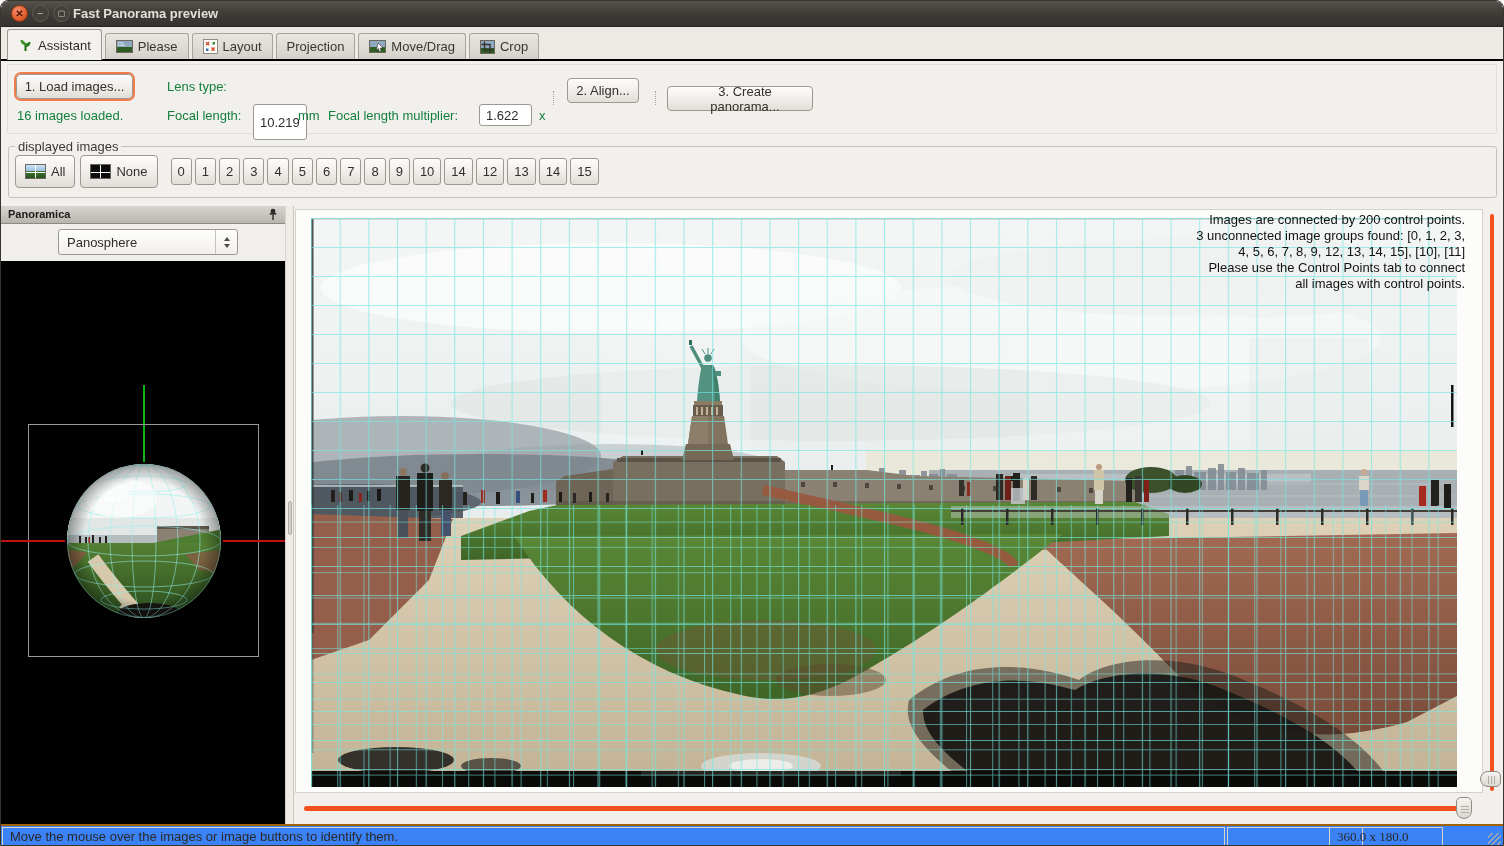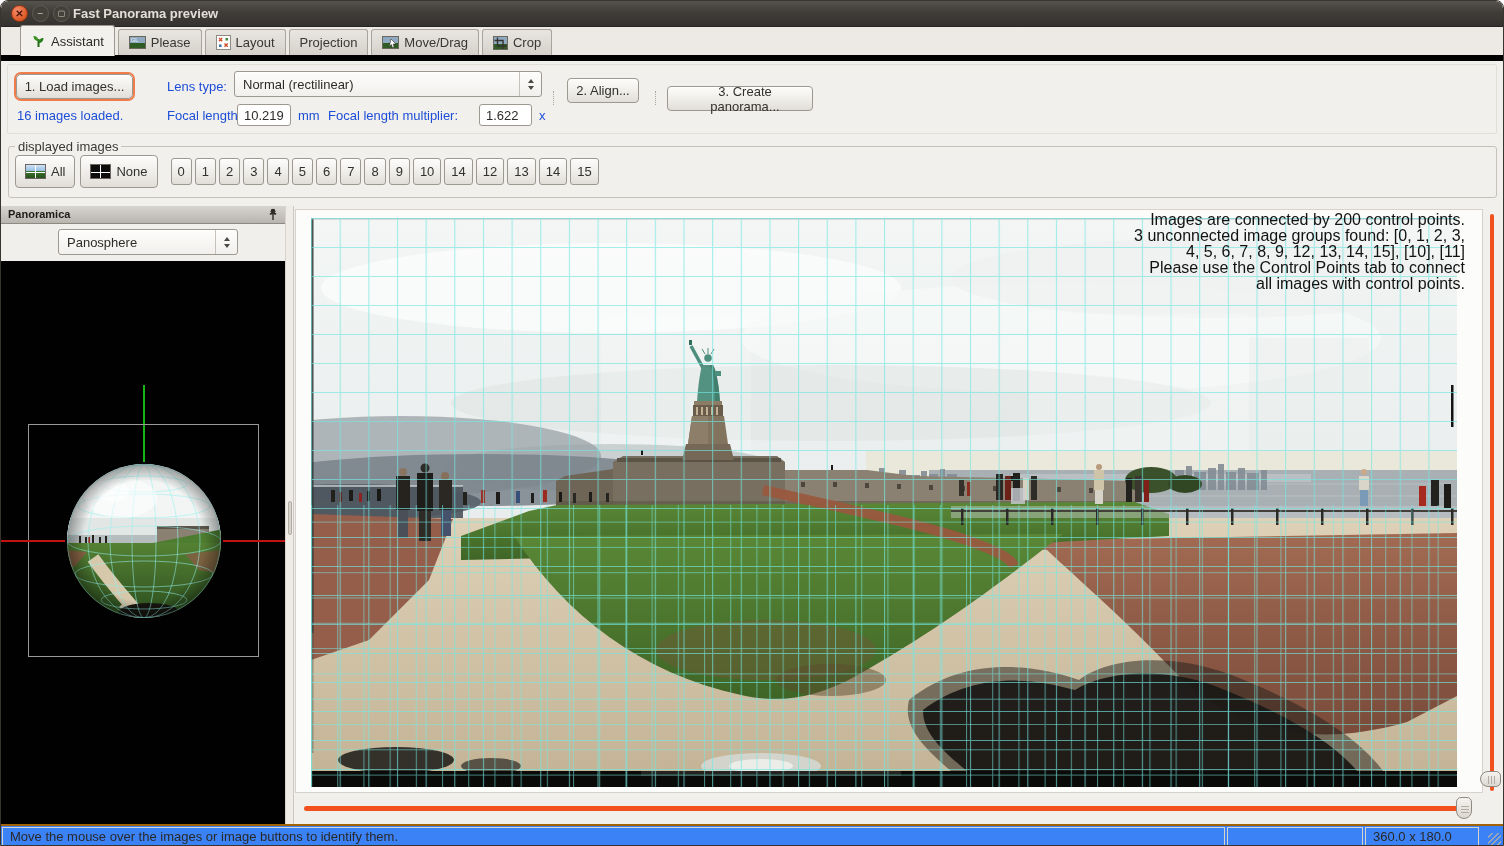--- a/index.html
+++ b/index.html
@@ -14,21 +14,21 @@
   .wbtn{position:absolute;top:4px;width:17px;height:17px;border-radius:50%;
     font-size:10px;line-height:15px;text-align:center;cursor:default;}
   .wbtn.close{left:10px;background:radial-gradient(circle at 35% 30%,#f58b6c,#e1602f 60%,#c2440f);
     border:1px solid #8e3410;color:#4e1505;font-weight:bold;}
   .wbtn.min,.wbtn.max{background:#44413b;border:1px solid #5f5b53;color:#cfcbc2;}
   .wbtn.min{left:31px;}
   .wbtn.max{left:52px;font-size:8px;}
   .wtitle{position:absolute;left:72px;top:5px;font-size:13px;font-weight:bold;color:#e3dfd7;}
   
   .tabbar{position:absolute;left:0;top:26px;width:100%;height:34px;background:#edeae5;
-    border-bottom:6px solid #000000;display:flex;align-items:flex-end;padding-left:19px;gap:3px;}
+    border-bottom:2px solid #000000;display:flex;align-items:flex-end;padding-left:6px;gap:3px;}
   .tab{display:flex;align-items:center;gap:5px;padding:0 10px;height:26px;
     background:linear-gradient(#e9e6e1,#d5d1ca);border:1px solid #a8a39b;border-bottom:none;
     border-radius:3px 3px 0 0;font-size:13px;color:#393732;white-space:nowrap;}
   .tab.active{height:31px;background:#f3f1ed;margin-bottom:-1px;border-color:#9d978f;color:#2c2a26;}
   .tab svg{display:block;}
   
   .gbtn{display:inline-flex;align-items:center;justify-content:center;
     background:linear-gradient(#fdfcfb,#efede9 55%,#e1ded8);
     border:1px solid #9d9890;border-radius:4px;font-size:13px;color:#33312d;
     box-shadow:inset 0 1px 0 rgba(255,255,255,.85);font-family:inherit;}
@@ -36,21 +36,21 @@
     border-radius:3px;display:flex;align-items:center;padding:0 28px 0 8px;font-size:13px;color:#2e2c29;
     box-shadow:inset 0 1px 0 rgba(255,255,255,.8);}
   .combo .spin{position:absolute;right:0;top:0;bottom:0;width:22px;border-left:1px solid #c6c2bb;
     display:flex;flex-direction:column;align-items:center;justify-content:center;gap:3px;}
   .tri-up{width:0;height:0;border-left:3.5px solid transparent;border-right:3.5px solid transparent;
     border-bottom:4.5px solid #4b4945;}
   .tri-dn{width:0;height:0;border-left:3.5px solid transparent;border-right:3.5px solid transparent;
     border-top:4.5px solid #4b4945;}
   .tinput{position:absolute;background:#fff;border:1px solid #9d9890;border-radius:3px;
     font-size:13px;color:#2e2c29;padding:0 6px;font-family:inherit;}
-  .lbl{position:absolute;font-size:13px;color:#1d4ed8;}
+  .lbl{position:absolute;font-size:13px;color:#15803d;}
   .tsep{position:absolute;width:0;height:14px;border-left:1px dotted #a9a49c;top:90px;}
   .tframe{position:absolute;left:6px;top:63px;width:1490px;height:70px;
     border:1px solid #e2ded8;border-radius:2px;}
   
   #load-btn{position:absolute;left:15px;top:73px;width:117px;height:25px;border-radius:5px;
     box-shadow:inset 0 1px 0 rgba(255,255,255,.85),0 0 0 2px #ef7c4a;}
   #align-btn{position:absolute;left:566px;top:77px;width:72px;height:25px;}
   #create-btn{position:absolute;left:666px;top:85px;width:146px;height:25px;padding-left:16px;}
   
   fieldset#disp{position:absolute;left:7px;top:138px;width:1489px;height:59px;margin:0;padding:0 0 0 6px;
@@ -77,21 +77,21 @@
   .grect{position:absolute;left:27px;top:163px;width:231px;height:233px;border:1px solid #999;}
   .rline{position:absolute;top:279px;height:2px;background:#c11212;}
   .splitter{position:absolute;left:284px;top:205px;width:9px;height:618px;background:#efece8;
     border-left:1px solid #d8d4cd;border-right:1px solid #ccc8c1;}
   .splitter .sgrip{position:absolute;left:2px;top:295px;width:4px;height:34px;background:#d6d2cb;
     border:1px solid #b2ada5;border-radius:2px;}
   
   .canvas{position:absolute;left:294px;top:208px;width:1188px;height:584px;background:#fcfcfb;
     border:1px solid #d6d2cb;}
   #pano{position:absolute;left:310px;top:217px;}
-  .notice{position:absolute;right:38px;top:211px;width:470px;text-align:right;font-size:16px;
+  .notice{position:absolute;right:38px;top:211px;width:470px;text-align:right;font-size:13px;
     line-height:16px;color:#121212;white-space:pre-line;}
   .vtrack{position:absolute;left:1489px;top:213px;width:4px;height:577px;background:#f2511e;border-radius:2px;}
   .htrack{position:absolute;left:303px;top:805px;width:1168px;height:5px;background:#f2511e;border-radius:2.5px;}
   .vhandle{position:absolute;left:1479px;top:770px;width:21px;height:16px;
     background:linear-gradient(#f5f3f0,#dbd7d0);border:1px solid #8f8a81;border-radius:8px 5px 5px 8px;}
   .vhandle::after{content:"";position:absolute;left:7px;top:4px;width:8px;height:8px;
     background:repeating-linear-gradient(90deg,#b2ada4 0 1px,transparent 1px 3px);}
   .hhandle{position:absolute;left:1455px;top:796px;width:16px;height:22px;
     background:linear-gradient(#f5f3f0,#dbd7d0);border:1px solid #8f8a81;border-radius:5px 5px 8px 8px;}
   .hhandle::after{content:"";position:absolute;left:4px;top:7px;width:8px;height:8px;
@@ -170,29 +170,22 @@
           </svg>
         </span>
       <span>Crop</span>
     </div>
   </div>
 
   <div class="tframe"></div>
   <button id="load-btn" class="gbtn">1. Load images...</button>
   <div class="lbl" style="left:16px;top:107px;">16 images loaded.</div>
   <div class="lbl" style="left:166px;top:78px;">Lens type:</div>
-  <div class="combo" style="left:233px;top:70px;width:308px;height:26px;">
-    <span>Normal (rectilinear)</span>
-    <span class="spin">
-        <i class="tri-up"></i>
-        <i class="tri-dn"></i>
-      </span>
-  </div>
   <div class="lbl" style="left:166px;top:107px;">Focal length:</div>
-  <input class="tinput" style="left: 236px; top: 103px; width: 54px; height: 22px;" value="10.219">
+  <input class="tinput" style="left: 252px; top: 103px; width: 54px; height: 36px;" value="10.219">
   <div class="lbl" style="left:297px;top:107px;">mm</div>
   <div class="lbl" style="left:327px;top:107px;">Focal length multiplier:</div>
   <input class="tinput" style="left: 478px; top: 103px; width: 53px; height: 22px;" value="1.622">
   <div class="lbl" style="left:538px;top:107px;">x</div>
   <div class="tsep" style="left:552px;"></div>
   <button id="align-btn" class="gbtn">2. Align...</button>
   <div class="tsep" style="left:654px;"></div>
   <button id="create-btn" class="gbtn">3. Create panorama...</button>
 
   <fieldset id="disp">
@@ -541,17 +534,17 @@
 all images with control points.</div>
 
   <div class="vtrack"></div>
   <div class="vhandle"></div>
   <div class="htrack"></div>
   <div class="hhandle"></div>
 
   <div class="statusbar">
     <div class="scell" style="left:1px;width:1223px;">Move the mouse over the images or image buttons to identify them.</div>
     <div class="scell" style="left:1226px;width:136px;"></div>
-    <div class="scell" style="left:1364px;width:114px;">360.0 x 180.0</div>
+    <div class="scell" style="left:1328px;width:114px;font-family:Liberation Serif, serif;">360.0 x 180.0</div>
     <div class="sgripc"></div>
   </div>
 
 </div>
 
 </body></html>

